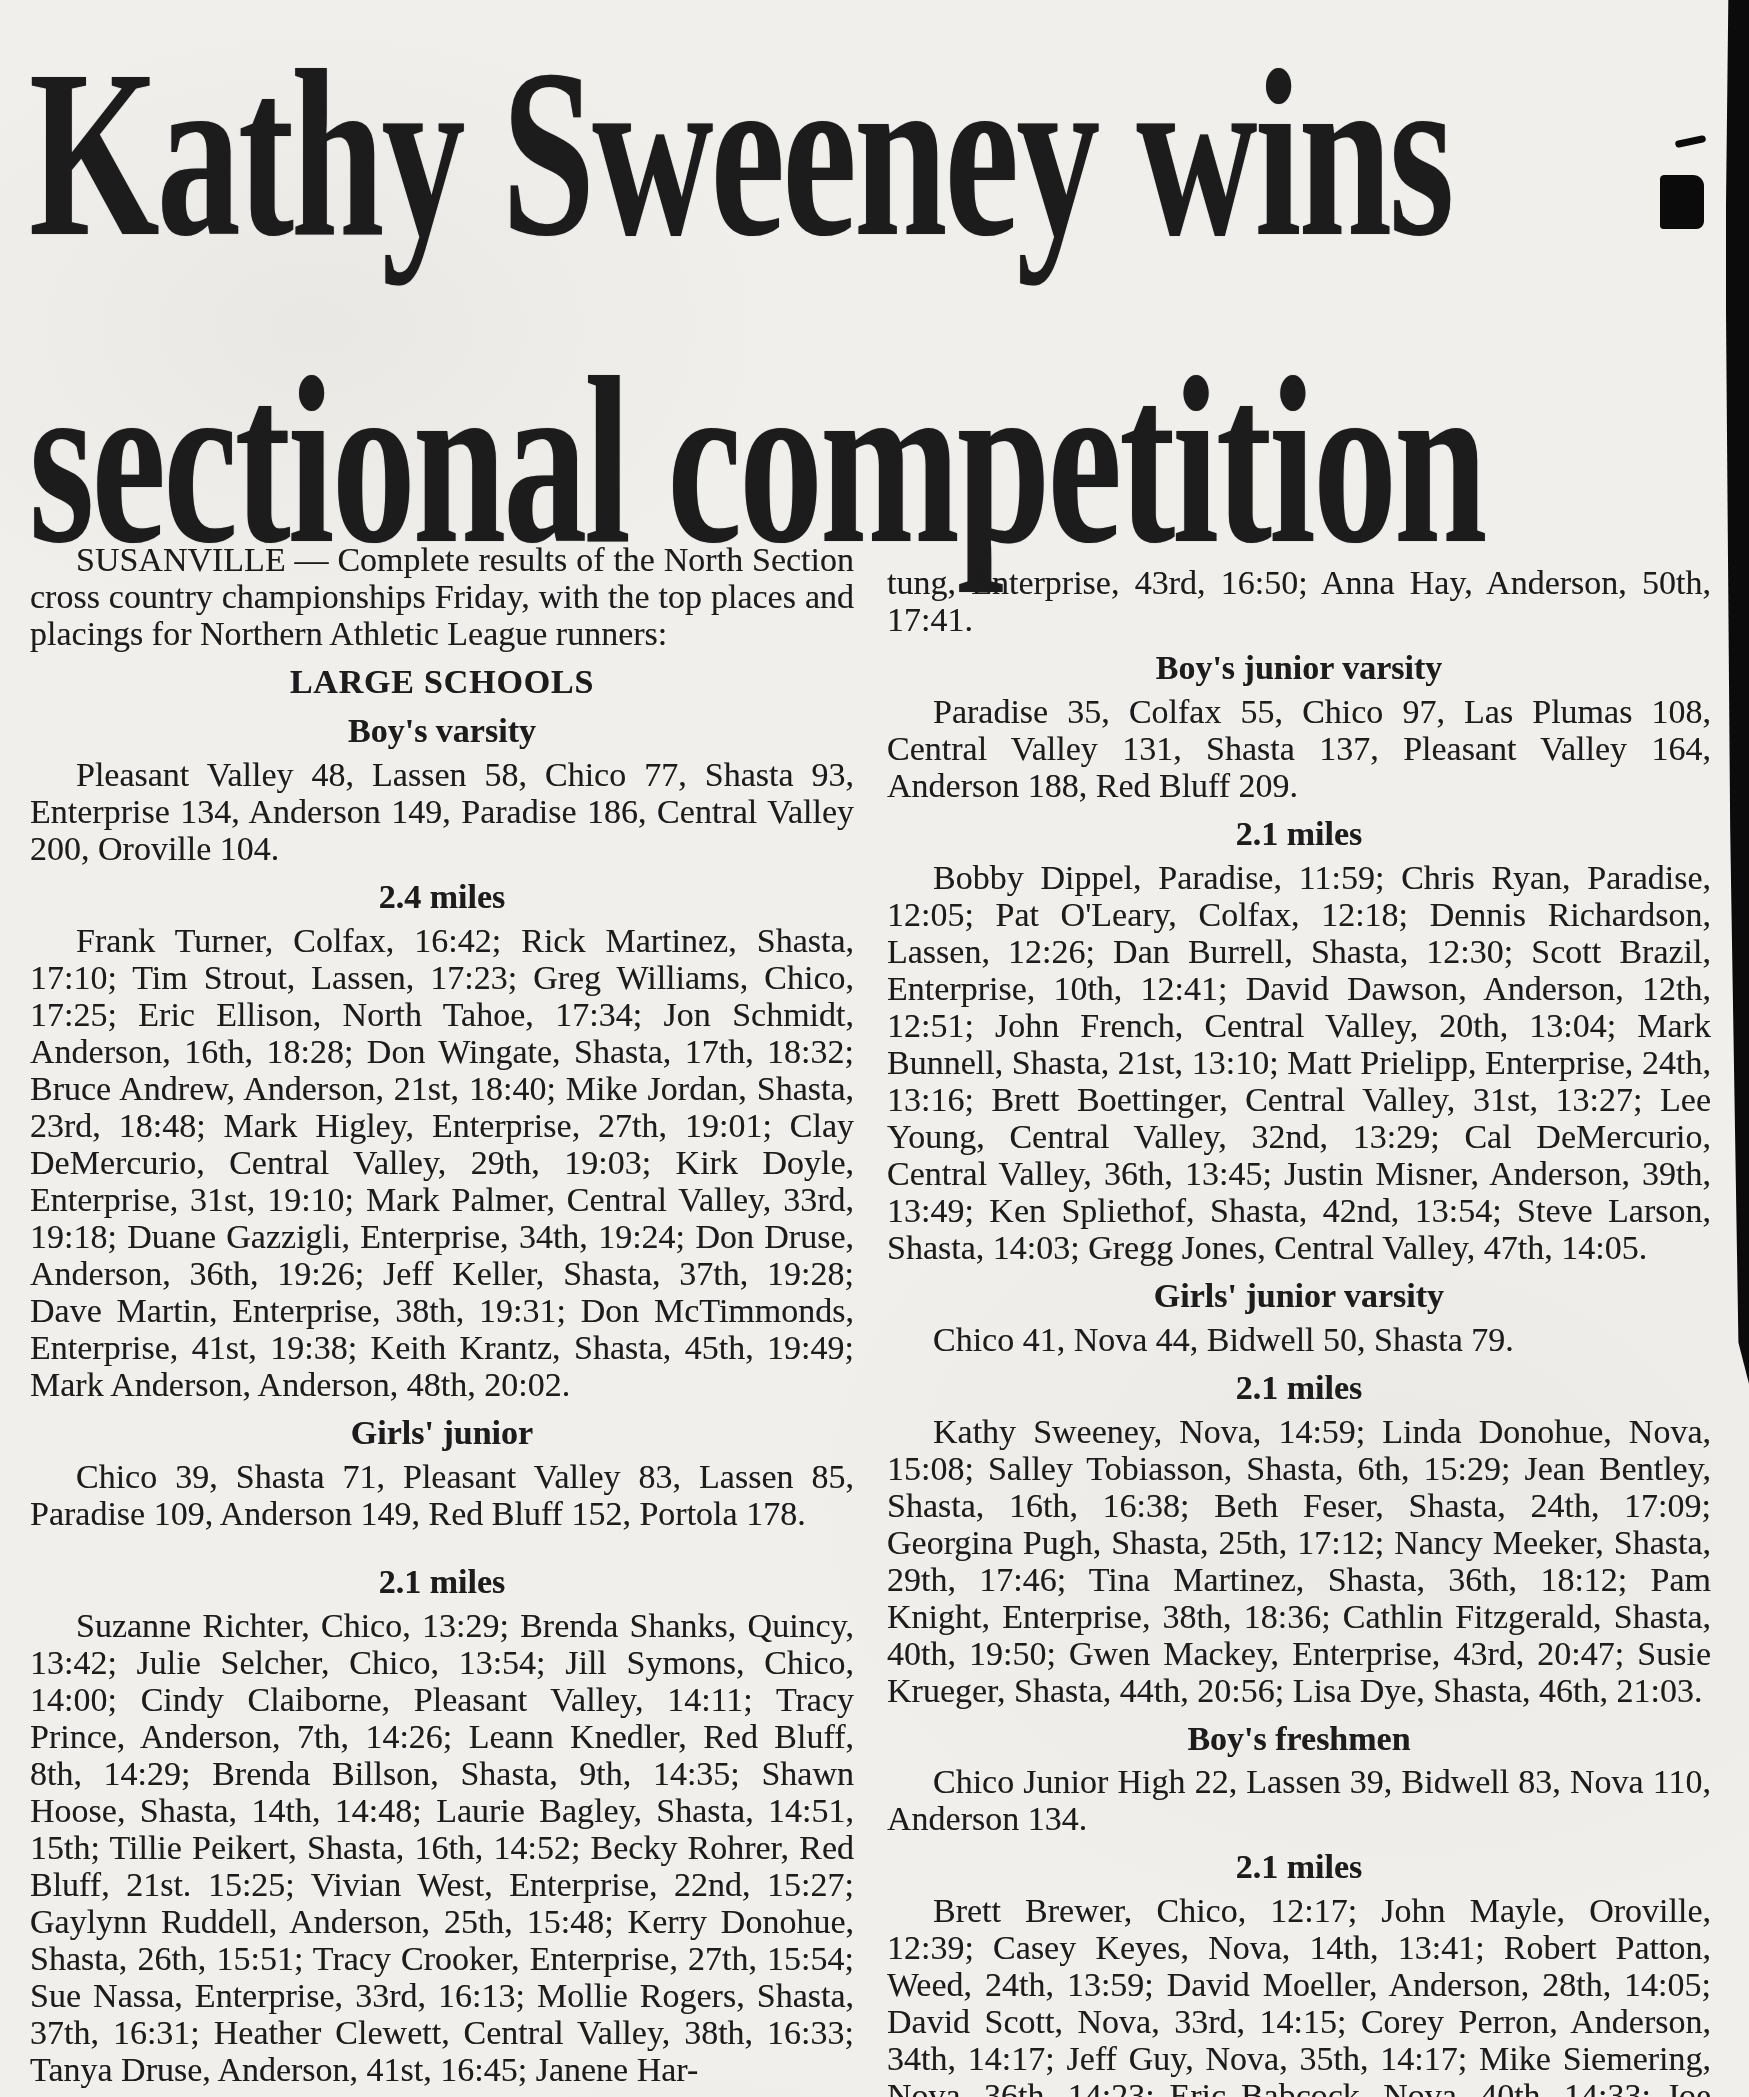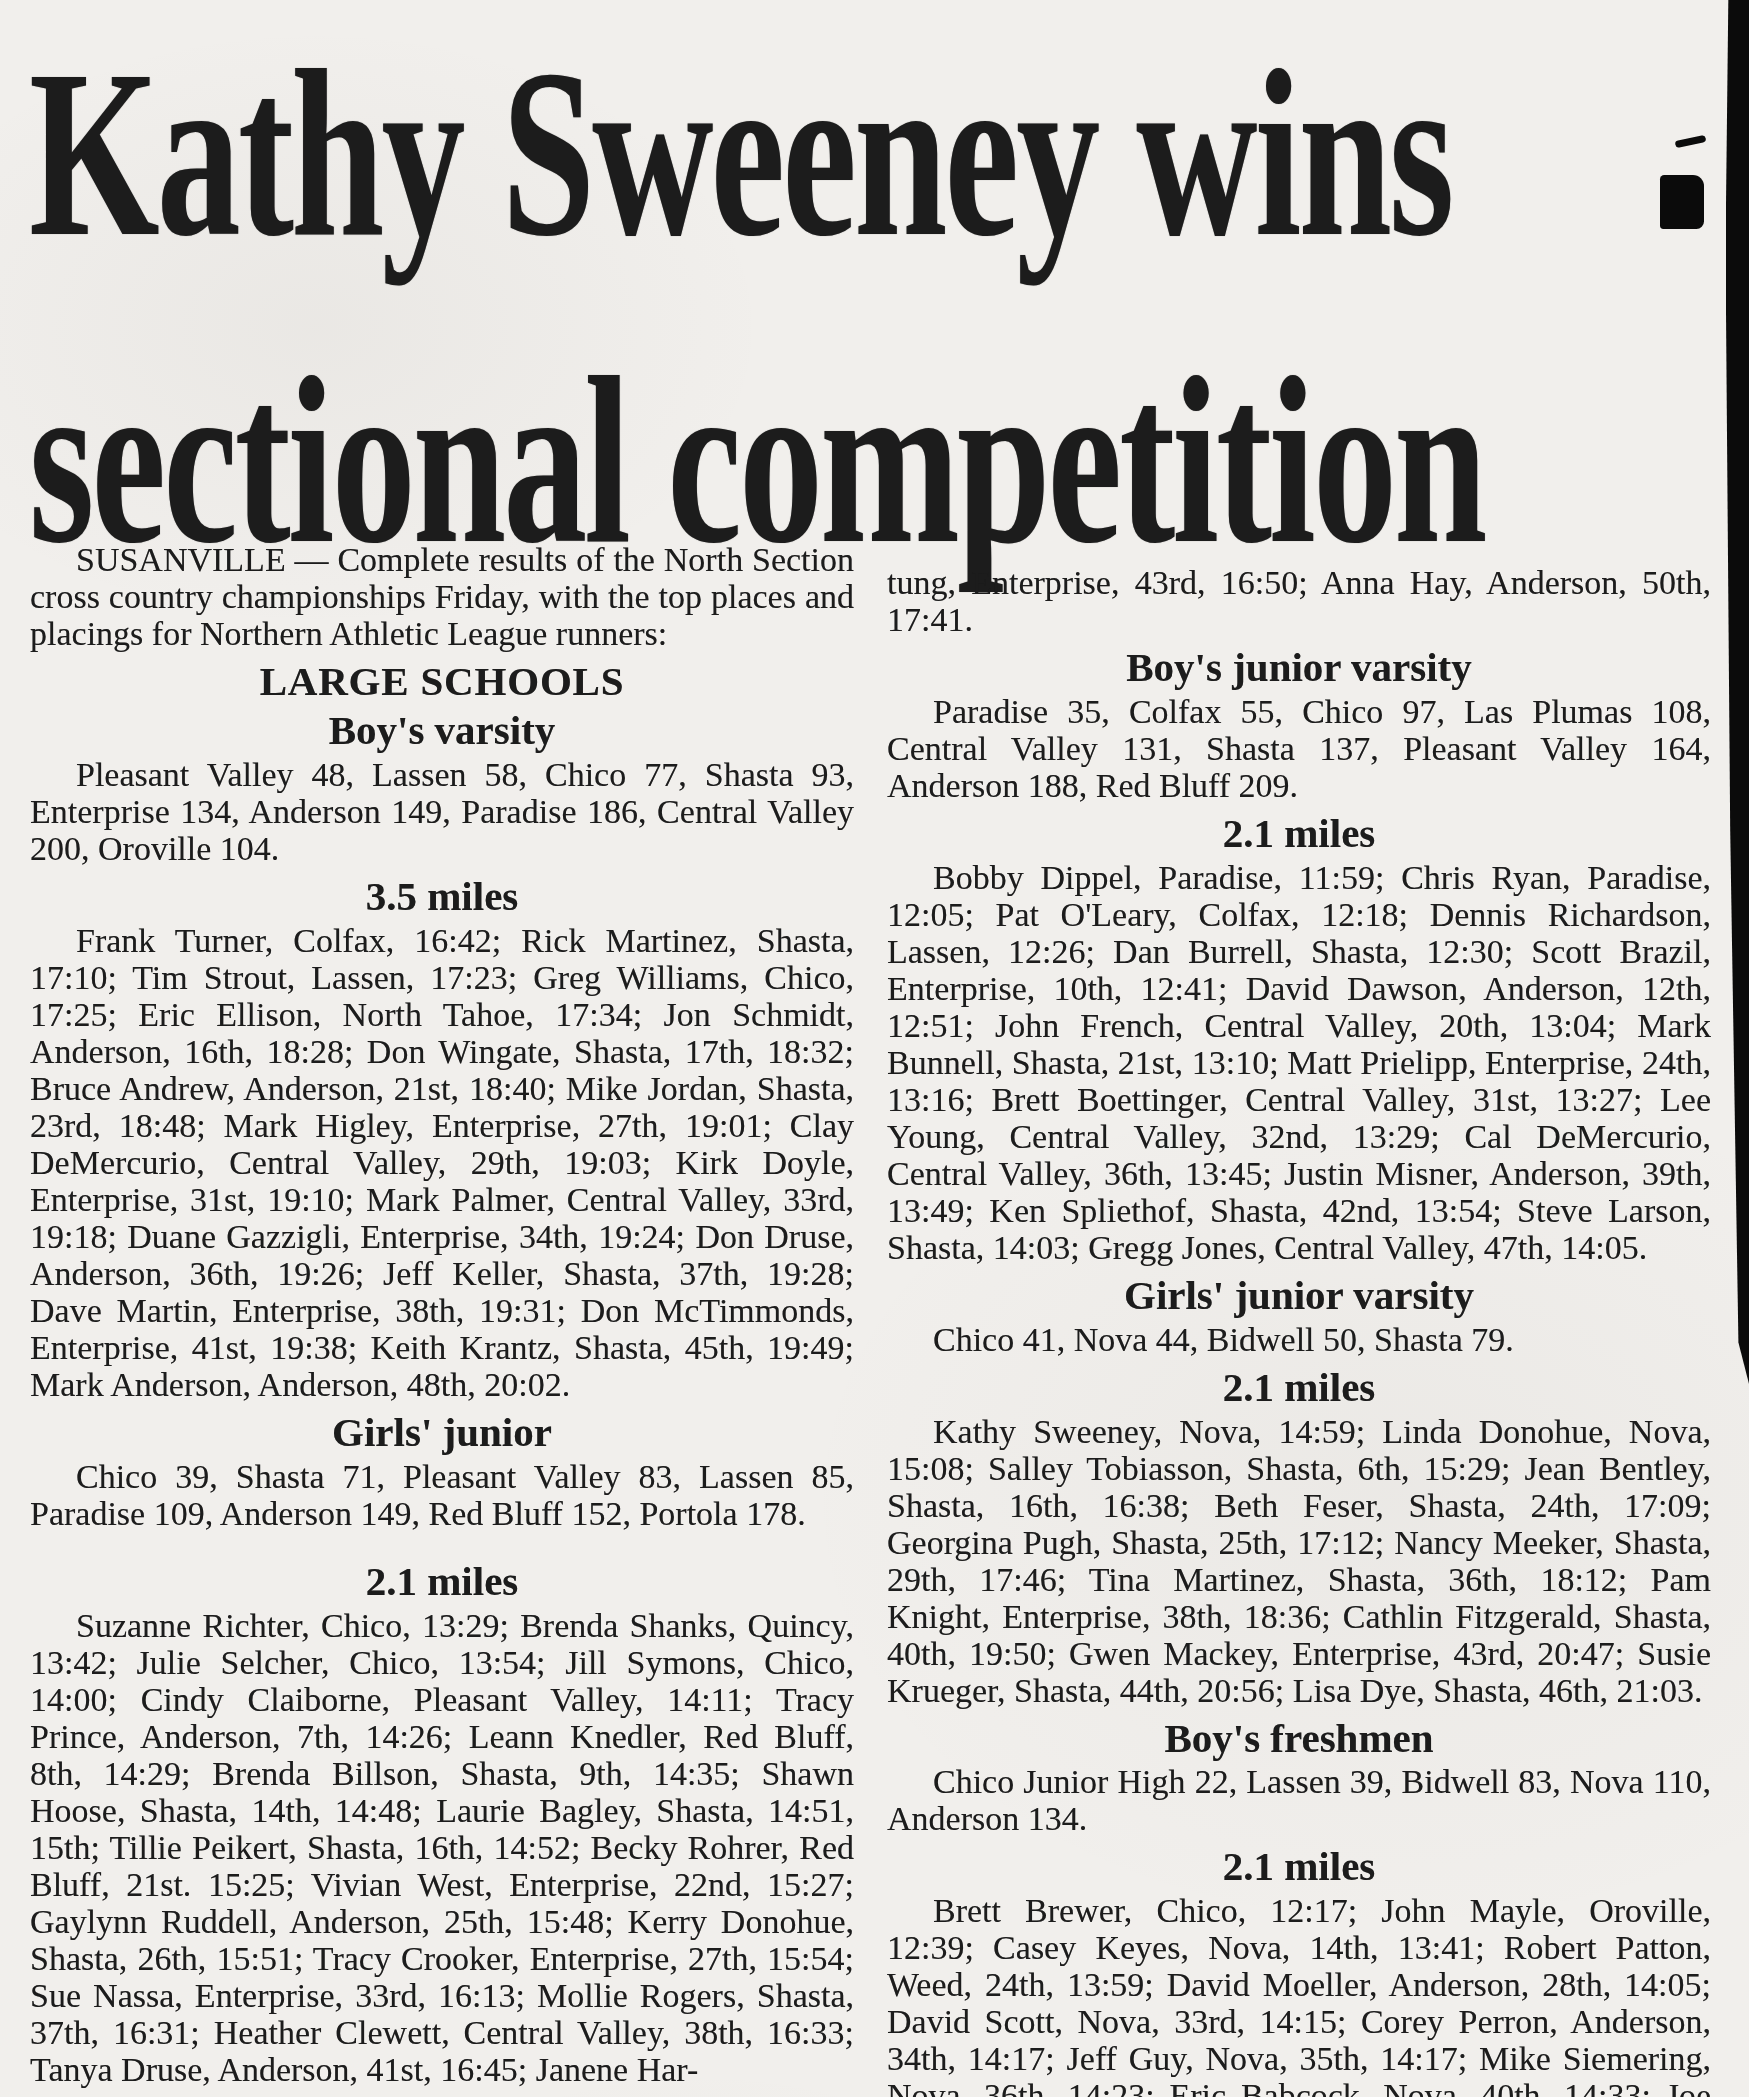--- a/index.html
+++ b/index.html
@@ -49,21 +49,21 @@
     font-size: 34px;
     line-height: 37px;
     text-align: justify;
     text-indent: 46px;
     margin: 0;
     text-shadow: 0 0 0.6px rgba(25,25,25,0.4);
   }
   .para.no-indent { text-indent: 0; }
 
   .sec-head {
-    font-size: 41px;
+    font-size: 34px;
     line-height: 39px;
     font-weight: bold;
     text-align: center;
     margin: 10px 0 5.9px 0;
     text-shadow: 0 0 0.6px rgba(25,25,25,0.45);
   }
   .sec-head.caps { letter-spacing: 0.8px; }
   .sec-head.gap-top { margin-top: 30px; }
 
   
@@ -108,21 +108,21 @@
   <div>sectional competition</div>
 </div>
 
 <div class="columns">
 
   <div class="col col-left">
     <p class="para">SUSANVILLE — Complete results of the North Section cross country championships Friday, with the top places and placings for Northern Athletic League runners:</p>
     <div class="sec-head caps">LARGE SCHOOLS</div>
     <div class="sec-head">Boy's varsity</div>
     <p class="para">Pleasant Valley 48, Lassen 58, Chico 77, Shasta 93, Enterprise 134, Anderson 149, Paradise 186, Central Valley 200, Oroville 104.</p>
-    <div class="sec-head">3.5 miles</div>
+    <div class="sec-head">2.4 miles</div>
     <p class="para">Frank Turner, Colfax, 16:42; Rick Martinez, Shasta, 17:10; Tim Strout, Lassen, 17:23; Greg Williams, Chico, 17:25; Eric Ellison, North Tahoe, 17:34; Jon Schmidt, Anderson, 16th, 18:28; Don Wingate, Shasta, 17th, 18:32; Bruce Andrew, Anderson, 21st, 18:40; Mike Jordan, Shasta, 23rd, 18:48; Mark Higley, Enterprise, 27th, 19:01; Clay DeMercurio, Central Valley, 29th, 19:03; Kirk Doyle, Enterprise, 31st, 19:10; Mark Palmer, Central Valley, 33rd, 19:18; Duane Gazzigli, Enterprise, 34th, 19:24; Don Druse, Anderson, 36th, 19:26; Jeff Keller, Shasta, 37th, 19:28; Dave Martin, Enterprise, 38th, 19:31; Don McTimmonds, Enterprise, 41st, 19:38; Keith Krantz, Shasta, 45th, 19:49; Mark Anderson, Anderson, 48th, 20:02.</p>
     <div class="sec-head">Girls' junior</div>
     <p class="para">Chico 39, Shasta 71, Pleasant Valley 83, Lassen 85, Paradise 109, Anderson 149, Red Bluff 152, Portola 178.</p>
     <div class="sec-head gap-top">2.1 miles</div>
     <p class="para">Suzanne Richter, Chico, 13:29; Brenda Shanks, Quincy, 13:42; Julie Selcher, Chico, 13:54; Jill Symons, Chico, 14:00; Cindy Claiborne, Pleasant Valley, 14:11; Tracy Prince, Anderson, 7th, 14:26; Leann Knedler, Red Bluff, 8th, 14:29; Brenda Billson, Shasta, 9th, 14:35; Shawn Hoose, Shasta, 14th, 14:48; Laurie Bagley, Shasta, 14:51, 15th; Tillie Peikert, Shasta, 16th, 14:52; Becky Rohrer, Red Bluff, 21st. 15:25; Vivian West, Enterprise, 22nd, 15:27; Gaylynn Ruddell, Anderson, 25th, 15:48; Kerry Donohue, Shasta, 26th, 15:51; Tracy Crooker, Enterprise, 27th, 15:54; Sue Nassa, Enterprise, 33rd, 16:13; Mollie Rogers, Shasta, 37th, 16:31; Heather Clewett, Central Valley, 38th, 16:33; Tanya Druse, Anderson, 41st, 16:45; Janene Har-</p>
 
   </div>
 
   <div class="col col-right">
     <p class="para no-indent">tung, Enterprise, 43rd, 16:50; Anna Hay, Anderson, 50th, 17:41.</p>

